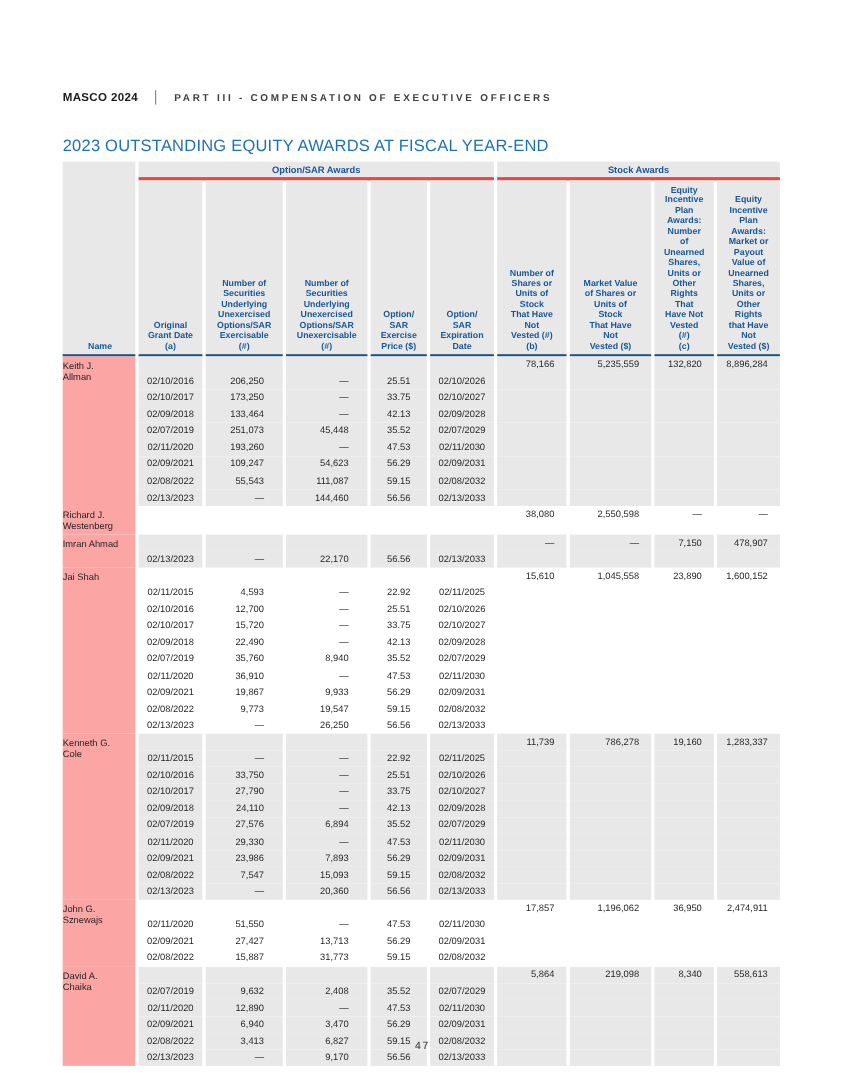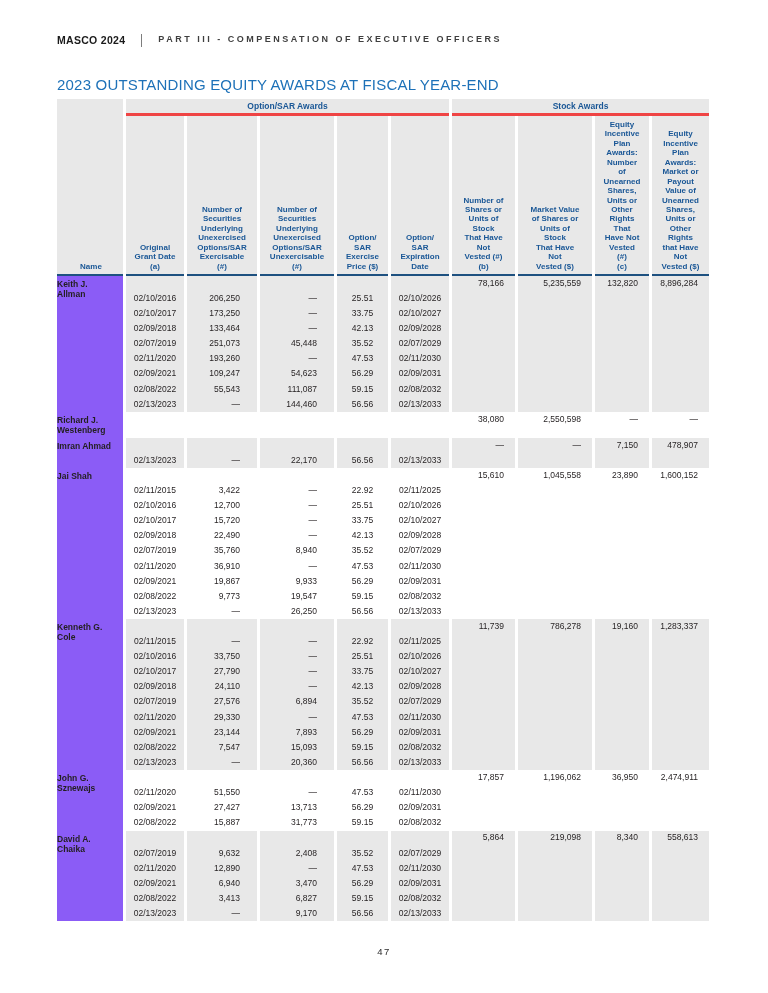--- a/index.html
+++ b/index.html
@@ -4,21 +4,21 @@
 <style>
   * { box-sizing: border-box; }
   html, body { margin: 0; padding: 0; }
   body {
     width: 768px; height: 993px; background: #ffffff;
     font-family: "Liberation Sans", sans-serif;
     color: #231f20; position: relative; overflow: hidden;
   }
   .page { padding: 34px 55px 0 57px; }
 
-  .doc-header { display: flex; gap: 16px; }
+  .doc-header { display: flex; align-items: center; gap: 16px; margin-top: 48px; }
   .brand { font-weight: bold; font-size: 10.5px; letter-spacing: 0.3px; color: #1a1a1a; white-space: nowrap; }
   .hdr-divider { width: 1px; height: 13px; background: #7d7d7d; }
   .breadcrumb { font-weight: bold; font-size: 9px; letter-spacing: 2.5px; color: #3f3f3f; white-space: nowrap; }
 
   .title { margin: 29px 0 6px 0; font-size: 15px; font-weight: normal;
            color: var(--title-blue, #1d71b8); letter-spacing: 0.2px; }
 
   table.awards {
     border-collapse: separate; border-spacing: 3px 0;
     margin-left: -3px; table-layout: fixed;
@@ -36,21 +36,21 @@
     padding: 2px 4px; border-bottom: 3px solid #ef4444;
   }
   th.name-th { text-align: center; padding-left: 3px; }
 
   td {
     font-size: 8.5px; line-height: 1.12; vertical-align: top;
     padding: 2.8px 2px; height: 15px;
   }
   td.shaded { background: var(--cell-gray, #e8e8e8); }
   td.name-cell {
-    font-weight: bold; white-space: pre-line; background: #8b5cf6;
+    font-weight: normal; white-space: pre-line; background: #fca5a5;
     padding-left: 0; padding-top: 3px; line-height: 1.18;
   }
   .al-c { text-align: center; }
   .al-r { text-align: right; }
   .pr-lg { padding-right: 17px; }
   .pr-sm { padding-right: 11px; }
 
   .page-number {
     position: absolute; left: 0; right: 0; bottom: 36px;
     text-align: center; font-size: 9.5px; letter-spacing: 1.5px; color: #2b2b2b;
@@ -307,21 +307,21 @@
           <td class="al-r pr-lg"></td>
           <td class="al-c"></td>
           <td class="al-c"></td>
           <td class="al-r pr-sm">15,610</td>
           <td class="al-r pr-sm">1,045,558</td>
           <td class="al-r pr-sm">23,890</td>
           <td class="al-r pr-sm">1,600,152</td>
         </tr>
         <tr>
           <td class="al-c">02/11/2015</td>
-          <td class="al-r pr-lg">3,422</td>
+          <td class="al-r pr-lg">4,593</td>
           <td class="al-r pr-lg">—</td>
           <td class="al-c">22.92</td>
           <td class="al-c">02/11/2025</td>
           <td class="al-r pr-sm"></td>
           <td class="al-r pr-sm"></td>
           <td class="al-r pr-sm"></td>
           <td class="al-r pr-sm"></td>
         </tr>
         <tr>
           <td class="al-c">02/10/2016</td>
@@ -485,21 +485,21 @@
           <td class="al-r pr-lg shaded">—</td>
           <td class="al-c shaded">47.53</td>
           <td class="al-c shaded">02/11/2030</td>
           <td class="al-r pr-sm shaded"></td>
           <td class="al-r pr-sm shaded"></td>
           <td class="al-r pr-sm shaded"></td>
           <td class="al-r pr-sm shaded"></td>
         </tr>
         <tr>
           <td class="al-c shaded">02/09/2021</td>
-          <td class="al-r pr-lg shaded">23,144</td>
+          <td class="al-r pr-lg shaded">23,986</td>
           <td class="al-r pr-lg shaded">7,893</td>
           <td class="al-c shaded">56.29</td>
           <td class="al-c shaded">02/09/2031</td>
           <td class="al-r pr-sm shaded"></td>
           <td class="al-r pr-sm shaded"></td>
           <td class="al-r pr-sm shaded"></td>
           <td class="al-r pr-sm shaded"></td>
         </tr>
         <tr>
           <td class="al-c shaded">02/08/2022</td>

